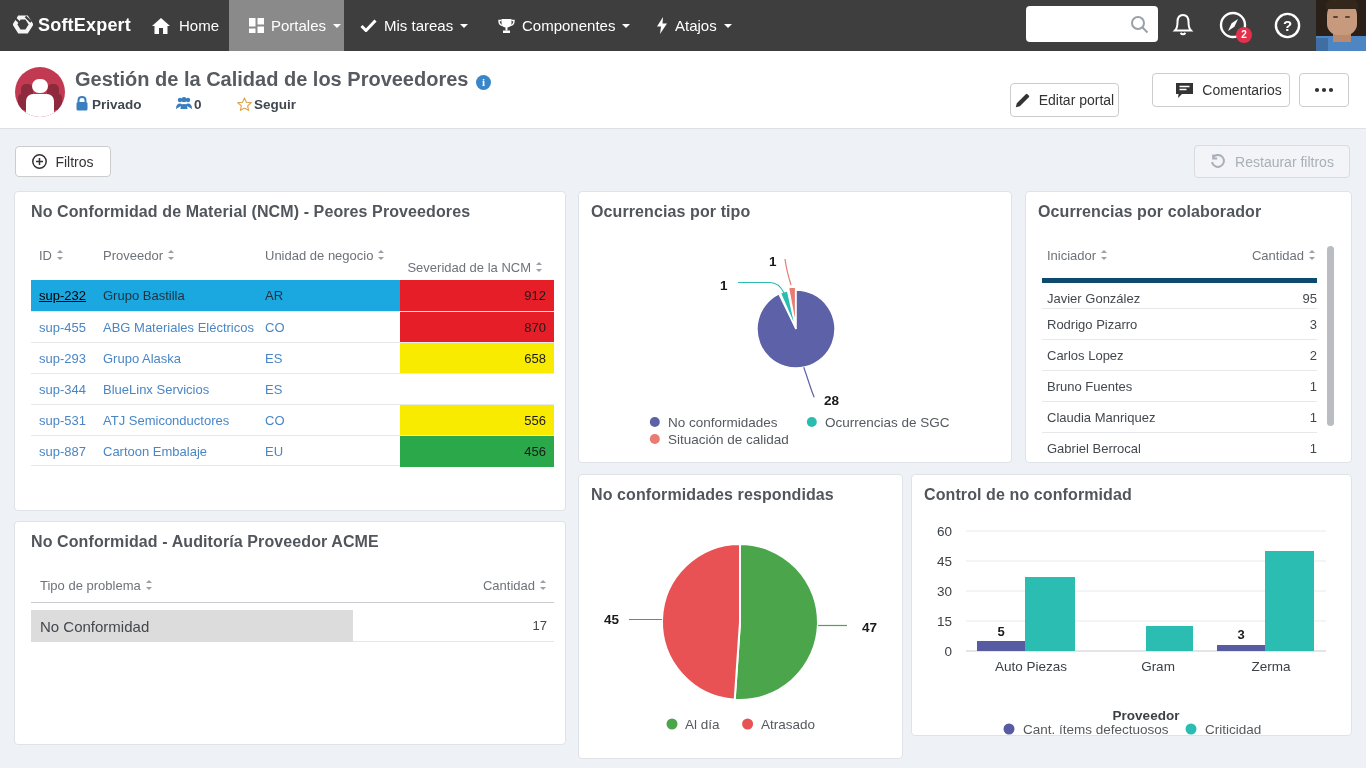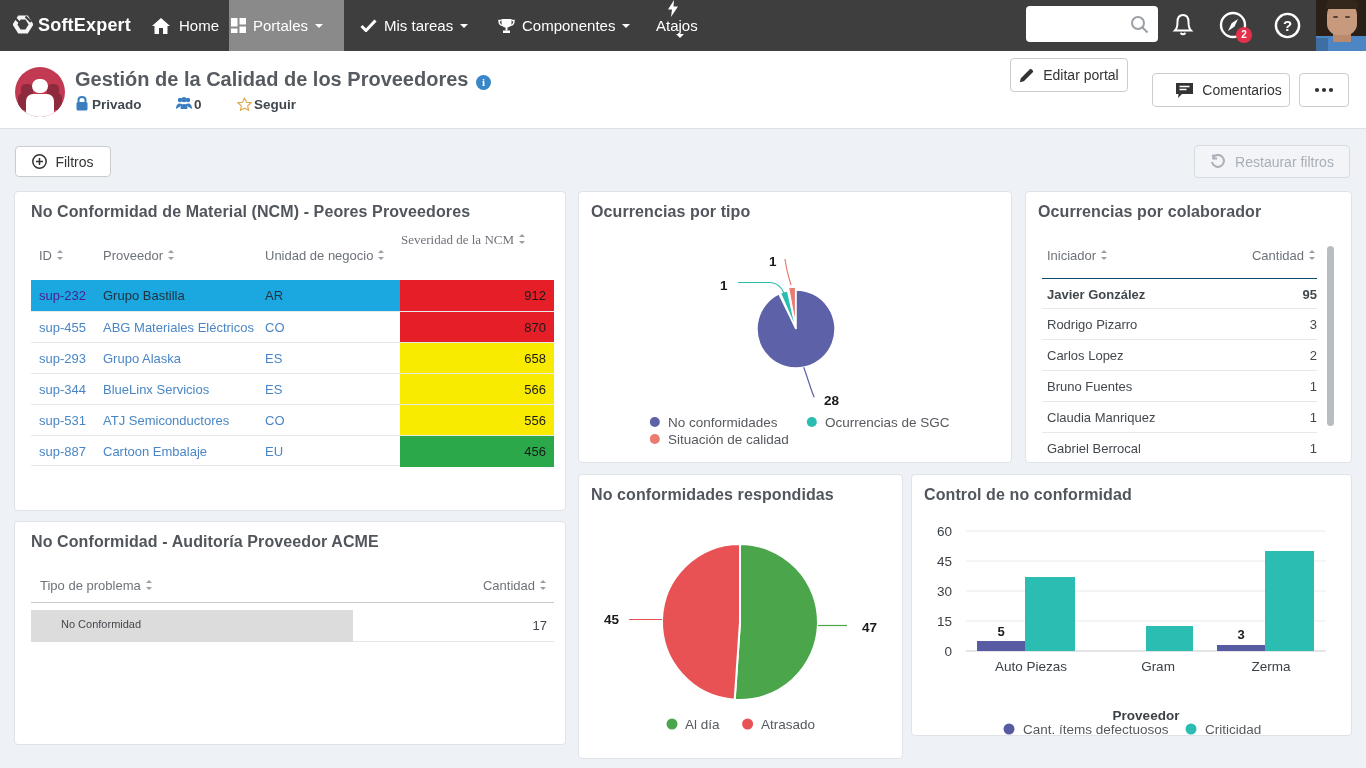--- a/index.html
+++ b/index.html
@@ -46,21 +46,21 @@
       <path d="M2 9.5 L6.4 2.5 L13.6 2.5 L18 9.5 L13.6 16.5 L6.4 16.5 Z" fill="none" stroke="#f5f5f5" stroke-width="4.2"></path>
       <path d="M2.5 3.5 L8 9 M12.5 1.5 L18 7" stroke="#3e3e3e" stroke-width="2.2"></path>
     </svg>
     <div class="navitem" style="left:38px;font-weight:bold;font-size:18px;letter-spacing:0.2px;">SoftExpert</div>
     <div class="navitem" style="left:152px;">
       <svg width="18" height="16" viewBox="0 0 18 16" style="margin-right:9px">
           <path d="M9 0 L18 8 L15.5 8 L15.5 16 L11 16 L11 10 L7 10 L7 16 L2.5 16 L2.5 8 L0 8 Z" fill="#fff"></path>
         </svg>
       Home
     </div>
-    <div class="navitem" id="tab-portales" style="left:229px;width:115px;padding-left:2px;">
+    <div class="navitem" id="tab-portales" style="left:229px;width:115px;padding-left:20px;">
       <svg width="15" height="15" viewBox="0 0 15 15" style="margin-right:7px">
         <rect x="0" y="0" width="6.5" height="8.5" fill="#fff"></rect>
           <rect x="8.5" y="0" width="6.5" height="6.5" fill="#fff"></rect>
         <rect x="0" y="10.5" width="6.5" height="4.5" fill="#fff"></rect>
           <rect x="8.5" y="8.5" width="6.5" height="6.5" fill="#fff"></rect>
       </svg>
       Portales<span class="caret"></span>
     </div>
     <div class="navitem" style="left:360px;">
       <svg width="17" height="13" viewBox="0 0 17 13" style="margin-right:7px">
@@ -70,21 +70,21 @@
     </div>
     <div class="navitem" style="left:498px;">
       <svg width="17" height="16" viewBox="0 0 17 16" style="margin-right:7px">
         <path d="M3.5 1 L13.5 1 L13.5 5 Q13.5 9.5 8.5 9.5 Q3.5 9.5 3.5 5 Z" fill="#fff"></path>
         <path d="M3.5 2.5 L1 2.5 Q1 7 4.5 7.5 M13.5 2.5 L16 2.5 Q16 7 12.5 7.5" fill="none" stroke="#fff" stroke-width="1.4"></path>
         <rect x="7.5" y="9" width="2" height="3.5" fill="#fff"></rect>
           <rect x="5" y="12.5" width="7" height="2.5" fill="#fff"></rect>
       </svg>
       Componentes<span class="caret"></span>
     </div>
-    <div class="navitem" style="left:656px;flex-direction:column;">
+    <div class="navitem" style="left:656px;">
       <svg width="12" height="17" viewBox="0 0 12 17" style="margin-right:7px">
           <path d="M7 0 L1 9.5 L5 9.5 L4 17 L11 6.5 L6.5 6.5 Z" fill="#fff"></path>
         </svg>
       Atajos<span class="caret"></span>
     </div>
 
     <div class="abs" style="left:1026px;top:6px;width:132px;height:36px;background:#fff;border-radius:4px;"></div>
     <svg class="abs" style="left:1130px;top:15px" width="19" height="19" viewBox="0 0 19 19">
         <circle cx="8" cy="8" r="6" fill="none" stroke="#9aa0a6" stroke-width="2"></circle>
         <path d="M12.5 12.5 L17.5 17.5" stroke="#9aa0a6" stroke-width="2"></path>
@@ -140,21 +140,21 @@
         <circle cx="8" cy="2.6" r="2.6" fill="#3a7ec0"></circle>
         <path d="M0 12 Q0 6.5 4 6.5 Q6 6.5 6.8 8 M16 12 Q16 6.5 12 6.5 Q10 6.5 9.2 8" fill="#3a7ec0"></path>
         <path d="M4.5 12 Q4.5 7 8 7 Q11.5 7 11.5 12 Z" fill="#3a7ec0"></path>
       </svg>
     <div class="abs" style="left:194px;top:46px;font-size:13.5px;font-weight:bold;color:#41474e;">0</div>
     <svg class="abs" style="left:237px;top:46px" width="15" height="14" viewBox="0 0 16 15">
         <path d="M8 1.2 L10.1 5.6 L15 6.2 L11.4 9.5 L12.3 14.2 L8 11.9 L3.7 14.2 L4.6 9.5 L1 6.2 L5.9 5.6 Z" fill="none" stroke="#dfa342" stroke-width="1.2"></path>
       </svg>
     <div class="abs" style="left:254px;top:46px;font-size:13.5px;font-weight:bold;color:#41474e;">Seguir</div>
 
-    <div class="hbtn" style="left:1010px;top:7px;width:118px;">
+    <div class="hbtn" style="left:1010px;top:32px;width:109px;">
       <svg width="15" height="15" viewBox="0 0 15 15" style="margin-right:9px">
           <path d="M0.8 14.2 L1.8 10.2 L10.8 1.2 Q11.6 0.4 12.4 1.2 L13.8 2.6 Q14.6 3.4 13.8 4.2 L4.8 13.2 Z" fill="#333"></path>
         </svg>
       Editar portal
     </div>
     <div class="hbtn" style="left:1152px;top:22px;width:138px;padding-left:16px;">
       <svg width="17" height="15" viewBox="0 0 17 15" style="margin-right:9px">
           <path d="M0 0 H17 V11 H6 L2 15 L2.5 11 H0 Z" fill="#333"></path>
           <path d="M3.5 3.5 H13.5 M3.5 6.5 H10.5" stroke="#fff" stroke-width="1.5"></path>
         </svg>
@@ -182,45 +182,44 @@
         <path d="M3.2 0.5 V4.4 H7.1" fill="none" stroke="#a9b0b8" stroke-width="2"></path>
       </svg>
     Restaurar filtros
   </div>
 
   <div class="card" style="left:14px;top:191px;width:552px;height:320px;">
     <div class="ctitle">No Conformidad de Material (NCM) - Peores Proveedores</div>
     <div class="trow thead" style="left:24px;top:56px;">ID<span class="sort"></span></div>
     <div class="trow thead" style="left:88px;top:56px;">Proveedor<span class="sort"></span></div>
     <div class="trow thead" style="left:250px;top:56px;">Unidad de negocio<span class="sort"></span></div>
-    <div class="trow thead" style="left:386px;top:40px;width:143px;font-family:Liberation Serif, serif;">Severidad de la NCM<span class="sort"></span></div>
+    <div class="trow thead" style="left:386px;top:68px;width:143px;text-align:right;">Severidad de la NCM<span class="sort"></span></div>
     <div class="abs" style="left:16px;top:88px;width:523px;">
       <div class="r1row" style="background:#1ba7e0;">
-        <div class="c-id" style="color:#4c1d95;">sup-232</div>
+        <div class="c-id" style="color:#000000;text-decoration:underline;">sup-232</div>
           <div class="c-pr" style="color:#21333f;">Grupo Bastilla</div>
           <div class="c-un" style="color:#21333f;">AR</div>
           <div class="c-sev" style="background:#e61e28;">912</div>
       </div>
       <div class="r1row">
         <div class="c-id link">sup-455</div>
           <div class="c-pr link">ABG Materiales Eléctricos</div>
           <div class="c-un link">CO</div>
           <div class="c-sev" style="background:#e61e28;padding-left:33px;">870</div>
       </div>
       <div class="r1row">
         <div class="c-id link">sup-293</div>
           <div class="c-pr link">Grupo Alaska</div>
           <div class="c-un link">ES</div>
           <div class="c-sev" style="background:#f8eb00;">658</div>
       </div>
       <div class="r1row">
         <div class="c-id link">sup-344</div>
           <div class="c-pr link">BlueLinx Servicios</div>
           <div class="c-un link">ES</div>
-          <div class="c-sev" style="background:#f8eb00;">566</div>
       </div>
       <div class="r1row">
         <div class="c-id link">sup-531</div>
           <div class="c-pr link">ATJ Semiconductores</div>
           <div class="c-un link">CO</div>
           <div class="c-sev" style="background:#f8eb00;">556</div>
       </div>
       <div class="r1row" style="border-bottom:1px solid #e6e8ea;">
         <div class="c-id link">sup-887</div>
           <div class="c-pr link">Cartoon Embalaje</div>
@@ -249,21 +248,21 @@
       <circle cx="75.8" cy="247" r="5" fill="#e97b71"></circle>
       <text x="89" y="252" font-size="13.5" fill="#55595e">Situación de calidad</text>
     </svg>
   </div>
 
   <div class="card" style="left:1025px;top:191px;width:327px;height:272px;">
     <div class="ctitle chart">Ocurrencias por colaborador</div>
     <div class="trow thead" style="left:21px;top:56px;">Iniciador<span class="sort"></span></div>
     <div class="trow thead" style="left:150px;top:56px;width:141px;text-align:right;">Cantidad<span class="sort"></span></div>
     <div class="abs" style="left:16px;top:86px;width:275px;">
-      <div class="r3row" style="border-top:1px solid #0c4a6e;font-weight:bold;">
+      <div class="r3row" style="border-top:5px solid #0c4a6e;">
           <span>Javier González</span>
           <span>95</span>
         </div>
       <div class="r3row">
           <span>Rodrigo Pizarro</span>
           <span>3</span>
         </div>
       <div class="r3row">
           <span>Carlos Lopez</span>
           <span>2</span>
@@ -284,21 +283,21 @@
     <div class="abs" style="left:301px;top:54px;width:7px;height:180px;border-radius:4px;background:#b9bdc2;"></div>
   </div>
 
   <div class="card" style="left:14px;top:521px;width:552px;height:224px;">
     <div class="ctitle">No Conformidad - Auditoría Proveedor ACME</div>
     <div class="trow thead" style="left:25px;top:56px;">Tipo de problema<span class="sort"></span></div>
     <div class="trow thead" style="left:390px;top:56px;width:143px;text-align:right;">Cantidad<span class="sort"></span></div>
     <div class="abs" style="left:16px;top:80px;width:523px;border-top:1px solid #c8ccd0;"></div>
     <div class="abs" style="left:16px;top:88px;width:523px;height:32px;border-bottom:1px solid #e4e7ea;">
       <div class="abs" style="left:0;top:0;width:322px;height:32px;background:#dcdcdc;"></div>
-      <div class="abs" style="left:9px;top:8px;font-size:11px;color:#43484e;margin-left:21px;">No Conformidad</div>
+      <div class="abs" style="left:9px;top:8px;font-size:15px;color:#43484e;">No Conformidad</div>
       <div class="abs" style="right:7px;top:8px;font-size:13px;color:#43484e;">17</div>
     </div>
   </div>
 
   <div class="card" style="left:578px;top:474px;width:325px;height:285px;">
     <div class="ctitle chart">No conformidades respondidas</div>
     <svg class="abs" style="left:0;top:0" width="325" height="285" viewBox="0 0 325 285" id="pie2">
       <path d="M161,147 L161.00,69.00 A78,78 0 1 1 155.68,224.82 Z" fill="#4ba64b" stroke="#fff" stroke-width="2"></path>
       <path d="M161,147 L155.68,224.82 A78,78 0 0 1 161.00,69.00 Z" fill="#e95255" stroke="#fff" stroke-width="2"></path>
       <path d="M83,144.5 L50,144.5" stroke="#e95255" stroke-width="1.2"></path>

